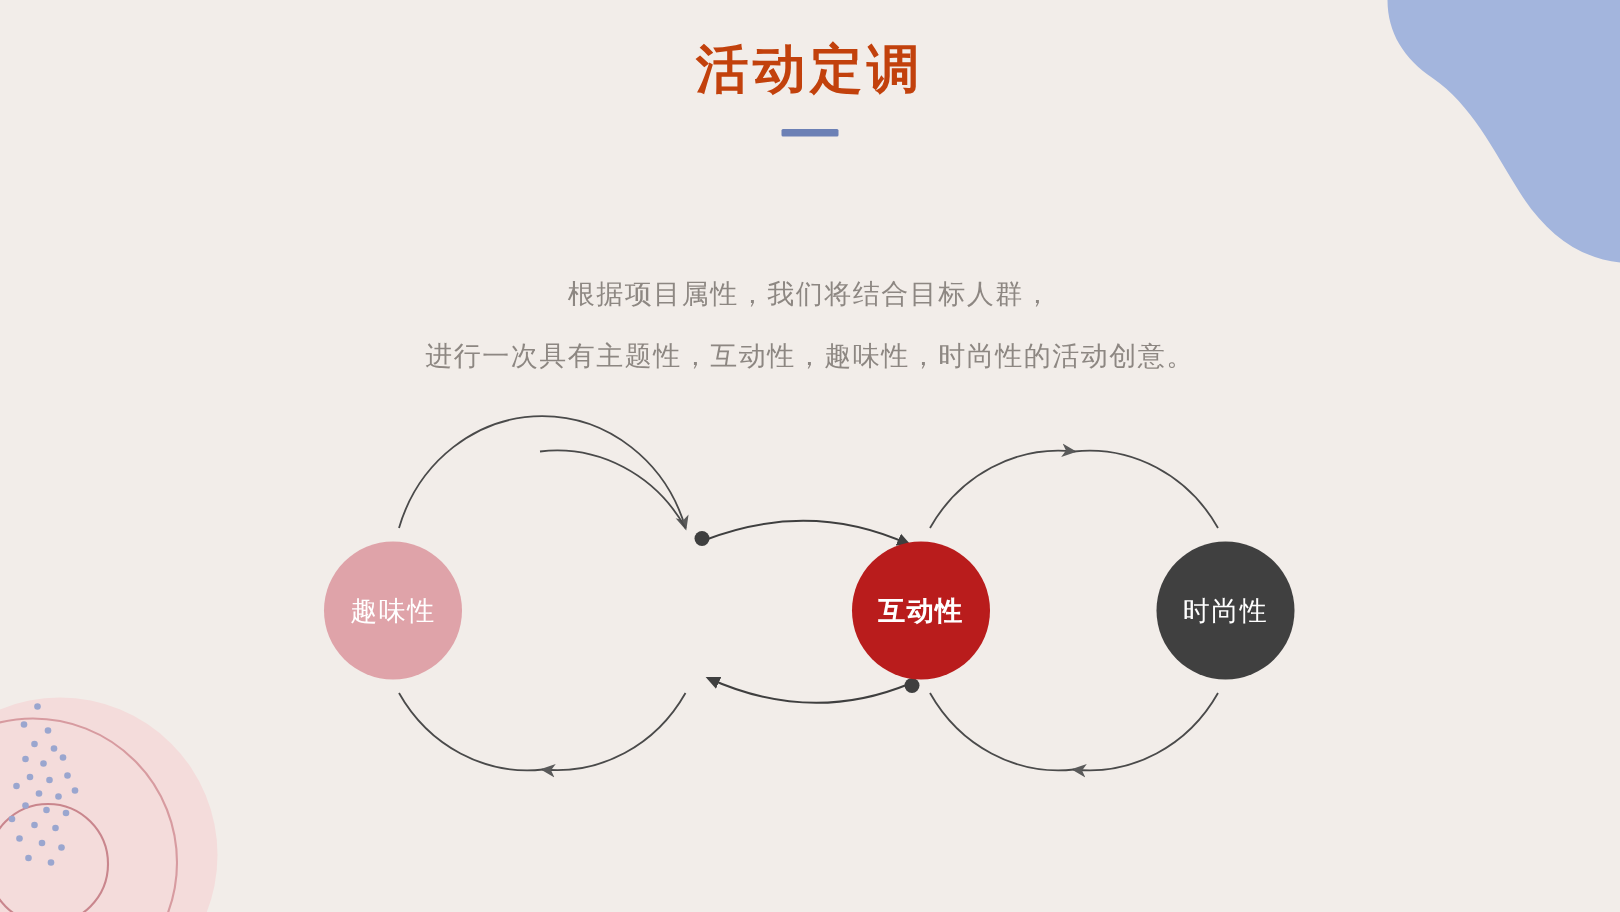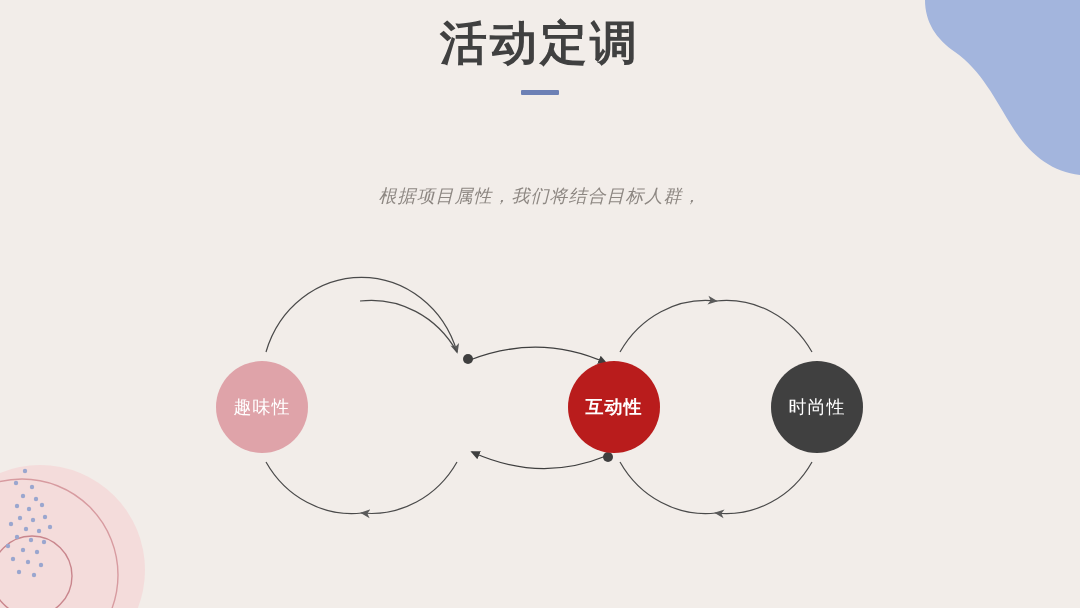--- a/index.html
+++ b/index.html
@@ -37,26 +37,26 @@
 
   
   .header {
     position: absolute;
     top: 14px;
     left: 0;
     width: 1080px;
     text-align: center;
   }
   .title-cn {
-    font-size: 47px;
+    font-size: 35px;
     font-weight: bold;
-    color: #404040;
+    color: #c2410c;
     letter-spacing: 3px;
     line-height: 1.25;
-    margin: 0;
+    margin: 11px;
   }
   .title-en {
     font-size: 16px;
     color: #6e82b8;
     letter-spacing: 0.4px;
     margin: 6px 0 0 0;
     font-weight: normal;
   }
   .title-rule {
     width: 38px;
@@ -74,21 +74,20 @@
     width: 1080px;
     text-align: center;
     color: #8d8782;
     font-size: 18px;
     line-height: 41px;
     letter-spacing: 1px;
   }
   .body-copy .line {
     display: block;
     white-space: nowrap;
-    font-style: italic;
   }
 
   
   .diagram {
     position: absolute;
     top: 0;
     left: 0;
     width: 1080px;
     height: 608px;
     padding-left: 12px;
@@ -151,20 +150,21 @@
     </svg>
   </div>
 
   <div class="header">
     <h1 class="title-cn">活动定调</h1>
     <div class="title-rule"></div>
   </div>
 
   <div class="body-copy">
     <span class="line">根据项目属性，我们将结合目标人群，</span>
+    <span class="line">进行一次具有主题性，互动性，趣味性，时尚性的活动创意。</span>
   </div>
 
   <div class="diagram">
     <svg class="deco-svg" width="1080" height="608" viewBox="0 0 1080 608">
       <defs>
         <marker id="arrowRight" viewBox="0 0 12 12" refX="9" refY="6" markerWidth="9" markerHeight="9" orient="auto-start-reverse">
           <path d="M0,1 L11,6 L0,11 L3,6 Z" fill="#5a5a5a"></path>
         </marker>
         <marker id="arrowPlain" viewBox="0 0 12 12" refX="9" refY="6" markerWidth="8" markerHeight="8" orient="auto-start-reverse">
           <path d="M0,1 L11,6 L0,11 Z" fill="#3f3f3f"></path>

